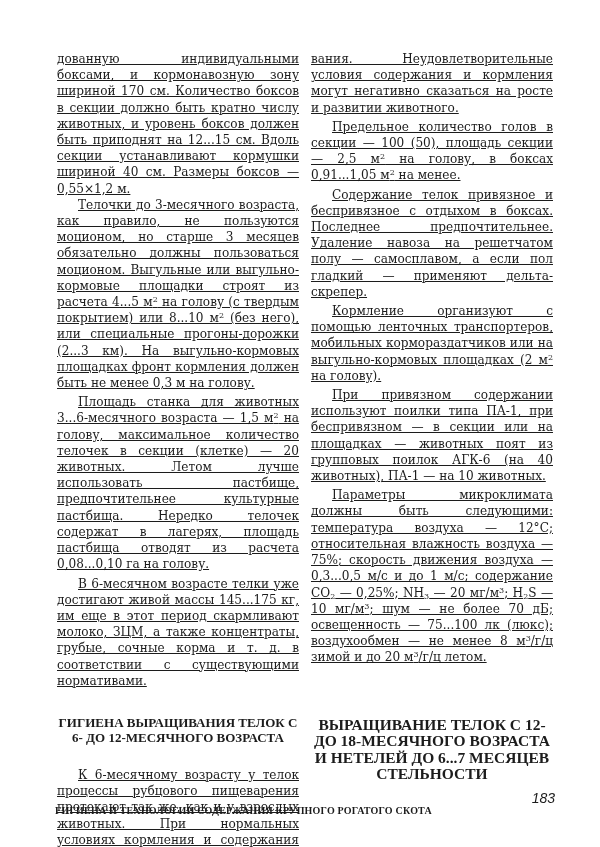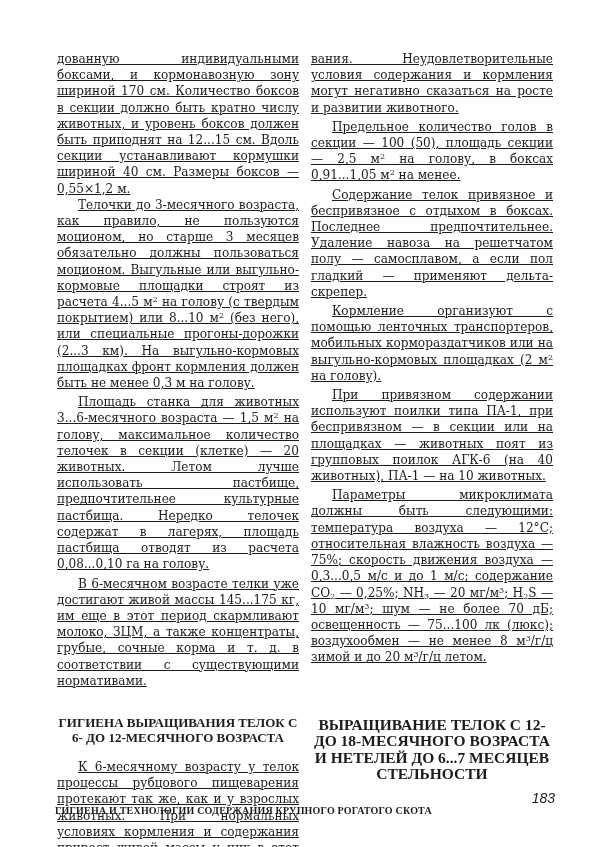--- a/index.html
+++ b/index.html
@@ -7,21 +7,21 @@
          font-family: "DejaVu Serif", "Liberation Serif", serif; color: #1c1c1c; }
   .col { position: absolute; top: 51px; width: 242px; font-size: 12.1px; line-height: 16.2px;
          text-align: justify; hyphens: none; }
   .col-left { left: 57px; }
   .col-right { left: 311px; }
   p { margin: 0; text-decoration: underline; }
   p.indent { text-indent: 21px; }
   p.gap { margin-top: 3px; }
   h2 { margin: 0; font-family: "Liberation Serif", serif; font-weight: bold; text-align: center;
        text-transform: uppercase; }
-  .h-left { font-size: 13px; line-height: 15px; margin-top: 26px; margin-bottom: 14px; }
+  .h-left { font-size: 13px; line-height: 15px; margin-top: 26px; margin-bottom: 22px; }
   .h-right { font-size: 15.5px; line-height: 16.5px; margin-top: 51px; margin-bottom: 14px; }
   sup { font-size: 8px; line-height: 0; vertical-align: 4px; }
   sub { font-size: 8px; line-height: 0; vertical-align: -2px; }
   .footer { position: absolute; top: 790px; left: 55px; width: 500px; height: 18px;
             font-family: "Liberation Serif", serif; }
   .footer-title { position: absolute; left: 0; top: 15px; font-size: 10px; font-weight: bold;
                   letter-spacing: 0.2px; }
   .footer-page { position: absolute; right: 0; top: 0; font-size: 14px;
                  font-family: "Liberation Sans", sans-serif; font-style: italic; }
 </style>

